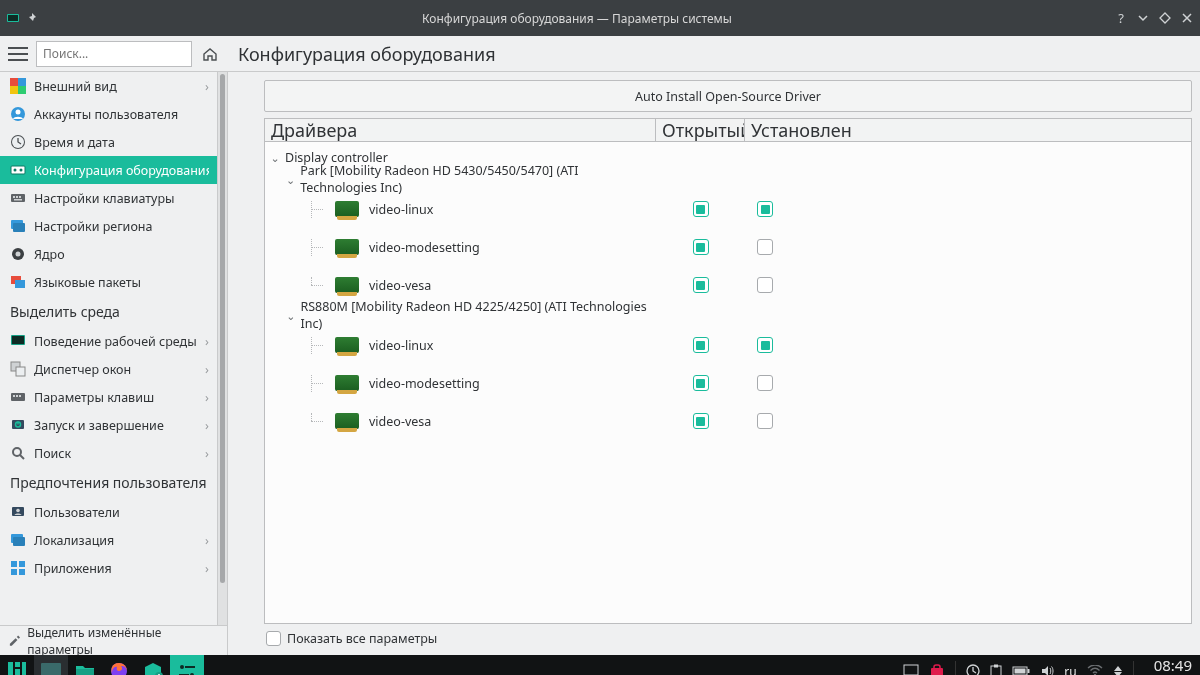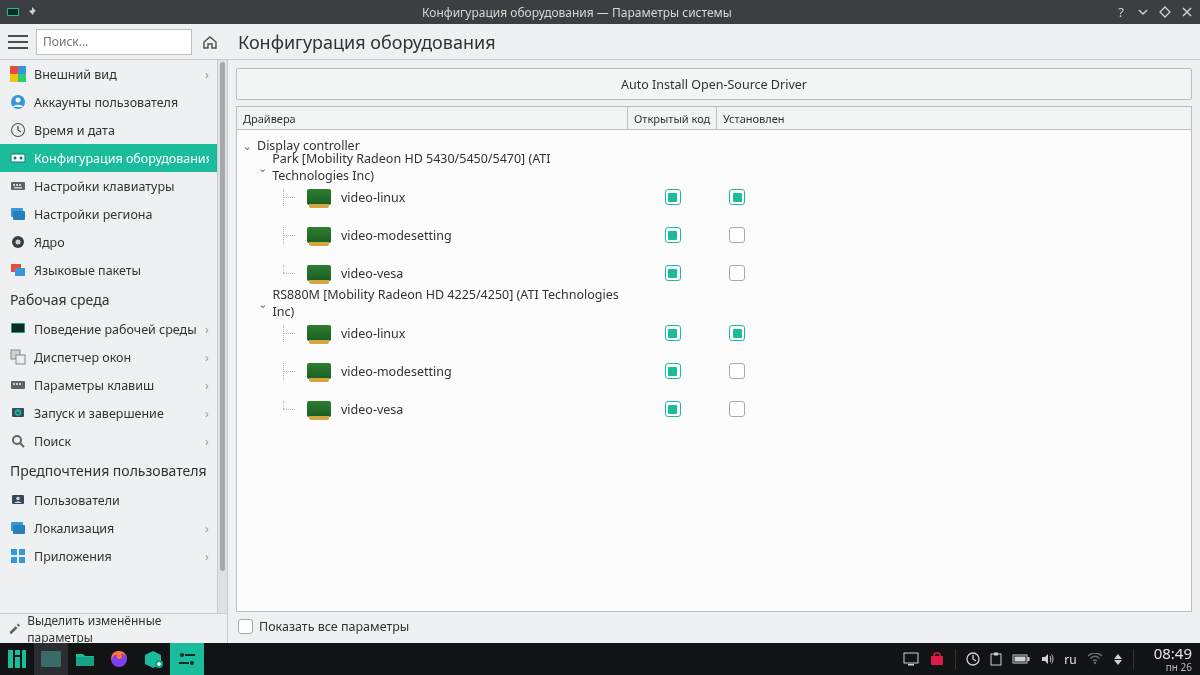--- a/index.html
+++ b/index.html
@@ -9,21 +9,21 @@
     --border: #bcbdbf;
     --text: #303336;
     --text-muted: #5f6367;
     --accent: #1abc9c;
     --panel-dark: #232629;
     --panel-fg: #e4e4e4;
   }
   * { box-sizing: border-box; font-family: "Noto Sans", "DejaVu Sans", Arial, sans-serif; }
   html,body { margin:0; padding:0; width:1200px; height:675px; overflow:hidden; background:#000; color:var(--text); font-size:13px;}
   
-  .titlebar { height:24px; background:#3b3f42; color:#d7d7d7; display:flex; align-items:center; padding:0 6px; font-size:12px; }
+  .titlebar { height:36px; background:#3b3f42; color:#d7d7d7; display:flex; align-items:center; padding:0 6px; font-size:12px; }
   .titlebar .left { display:flex; gap:6px; align-items:center;}
   .titlebar .title { flex:1; text-align:center; }
   .titlebar .right { display:flex; gap:8px; align-items:center;}
   .tb-icon { width:14px; height:14px; display:inline-flex; align-items:center; justify-content:center; }
   
   .app { height:619px; background:var(--bg-light); display:flex; flex-direction:column; }
   .toolbar { height:36px; display:flex; align-items:center; padding:4px 6px 4px 6px; gap:6px; border-bottom:1px solid #c9cacb;}
   .hamburger { width:24px; height:24px; display:flex; flex-direction:column; justify-content:space-around; padding:3px 2px; cursor:pointer;}
   .hamburger span { height:2px; background:#4b4f52; }
   .search-input { width:156px; height:26px; border:1px solid var(--border); background:#ffffff; padding:2px 6px; font-size:12px; color:#888;}
@@ -35,23 +35,23 @@
   .sidebar-scroll { overflow-y:auto; flex:1; position:relative;}
   .sidebar-scroll::-webkit-scrollbar{width:10px;}
   .section-head { font-size:14px; padding:6px 10px; color:#303336;}
   .side-item { height:28px; display:flex; align-items:center; padding:0 8px 0 10px; gap:8px; cursor:pointer; font-size:12.5px; }
   .side-item.active { background:var(--accent); color:#fff; }
   .side-item .ic { width:16px; height:16px; flex:0 0 16px; display:flex; align-items:center; justify-content:center; }
   .side-item .label { flex:1; white-space:nowrap; overflow:hidden; }
   .side-item .chev { color:#9a9da0; }
   .sidebar-footer { border-top:1px solid #c9cacb; height:30px; display:flex; align-items:center; padding:0 8px; gap:6px; font-size:12px; cursor:pointer;}
   
-  .main { flex:1; background:var(--bg-light); display:flex; flex-direction:column; padding:8px; min-width:0;}
+  .main { flex:1; background:var(--bg-light); display:flex; flex-direction:column; padding:8px; min-width:0;margin-left:28px;}
   .auto-btn { border:1px solid var(--border); background:#f3f4f4; height:32px; display:flex; align-items:center; justify-content:center; font-size:12.5px; cursor:pointer; border-radius:2px;}
-  .table-head { display:flex; margin-top:6px; border:1px solid var(--border); background:#f2f3f3; height:24px; align-items:stretch; font-size:11px;}
+  .table-head { display:flex; margin-top:6px; border:1px solid var(--border); background:#f2f3f3; height:24px; align-items:stretch; font-size:18px;}
   .th { border-right:1px solid var(--border); padding:3px 6px; display:flex; align-items:center; }
   .th:last-child { border-right:none; }
   .th.c1 { flex:0 0 391px; }
   .th.c2 { flex:0 0 89px; overflow:hidden; white-space:nowrap;}
   .th.c3 { flex:1; }
   .tree { flex:1; border:1px solid var(--border); border-top:none; background:var(--bg-white); padding:4px 0; overflow:auto; font-size:12.5px;}
   .row { display:flex; align-items:center; height:24px; }
   .row .lbl { flex:0 0 391px; display:flex; align-items:center; gap:4px; padding-left:6px;}
   .row .c-open { flex:0 0 89px; display:flex; align-items:center; justify-content:center;}
   .row .c-inst { flex:1; display:flex; align-items:center; padding-left:12px;}
@@ -218,21 +218,21 @@
             </div>
             <div class="side-item">
               <span class="ic">
                 <svg width="16" height="16">
                   <rect x="1" y="2" width="10" height="8" fill="#e74c3c"></rect>
                   <rect x="5" y="6" width="10" height="8" fill="#3498db"></rect>
                 </svg>
               </span>
               <span class="label">Языковые пакеты</span>
             </div>
-            <div class="section-head">Рабочая среда</div>
+            <div class="section-head">Выделить среда</div>
             <div class="side-item">
               <span class="ic">
                 <svg width="16" height="16">
                   <rect x="1" y="2" width="14" height="10" fill="#16a085" rx="1"></rect>
                   <rect x="2" y="3" width="12" height="8" fill="#0e2b24"></rect>
                 </svg>
               </span>
               <span class="label">Поведение рабочей среды</span>
               <span class="chev">›</span>
             </div>

